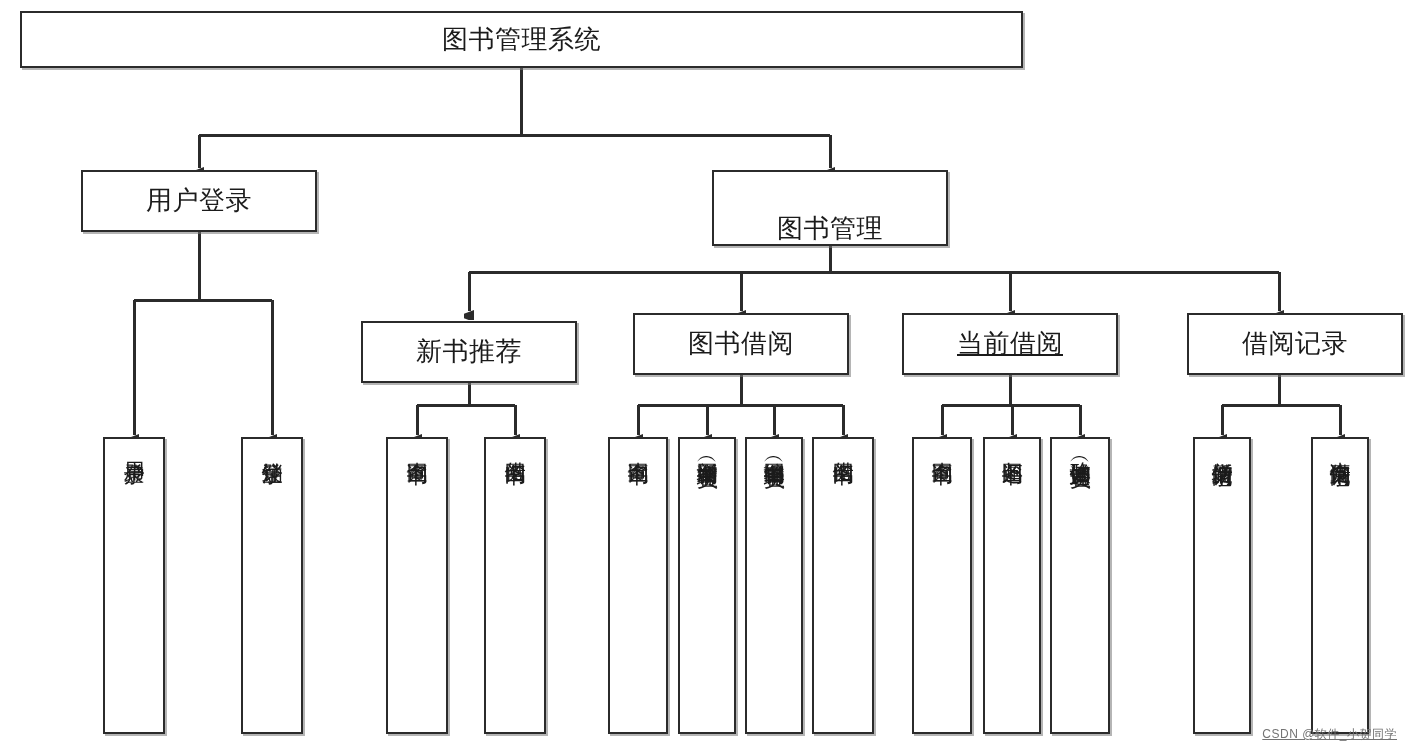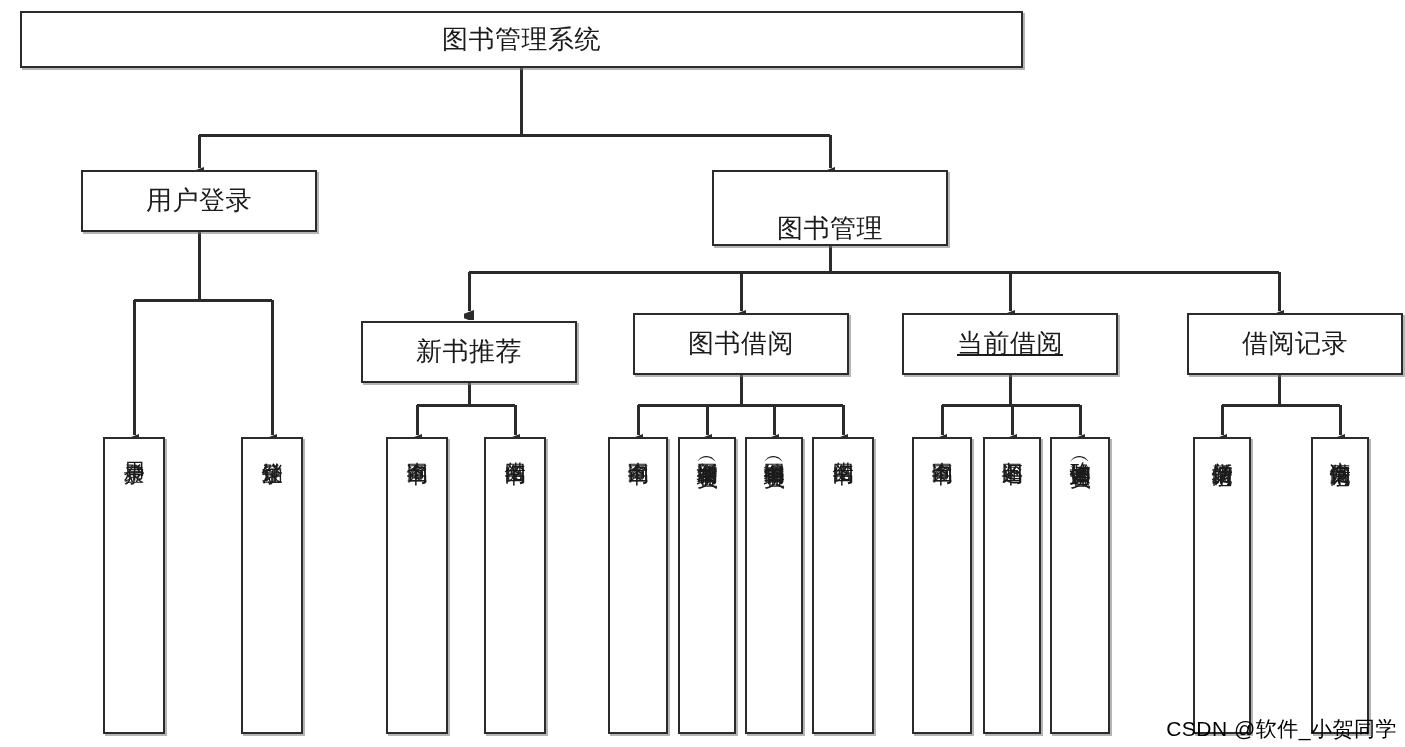--- a/index.html
+++ b/index.html
@@ -69,25 +69,26 @@
     white-space: nowrap;
     height: auto;
     max-height: 100%;
   }
 
   
   #watermark {
     position: absolute;
     right: 8px;
     bottom: 4px;
-    font-size: 21px;
-    color: #000000;
+    font-size: 12px;
+    color: #737373;
     white-space: nowrap;
     letter-spacing: 0.5px;
     user-select: none;
+    text-decoration: underline;
   }
 </style>
 </head>
 <body>
 
 <div id="diagram-root">
 
   <svg id="connector-layer" viewBox="0 0 1405 747" width="1405" height="747" xmlns="http://www.w3.org/2000/svg">
     <defs>
       <marker id="arrow-head" markerWidth="10" markerHeight="10" refX="1" refY="5" orient="auto" markerUnits="userSpaceOnUse">

